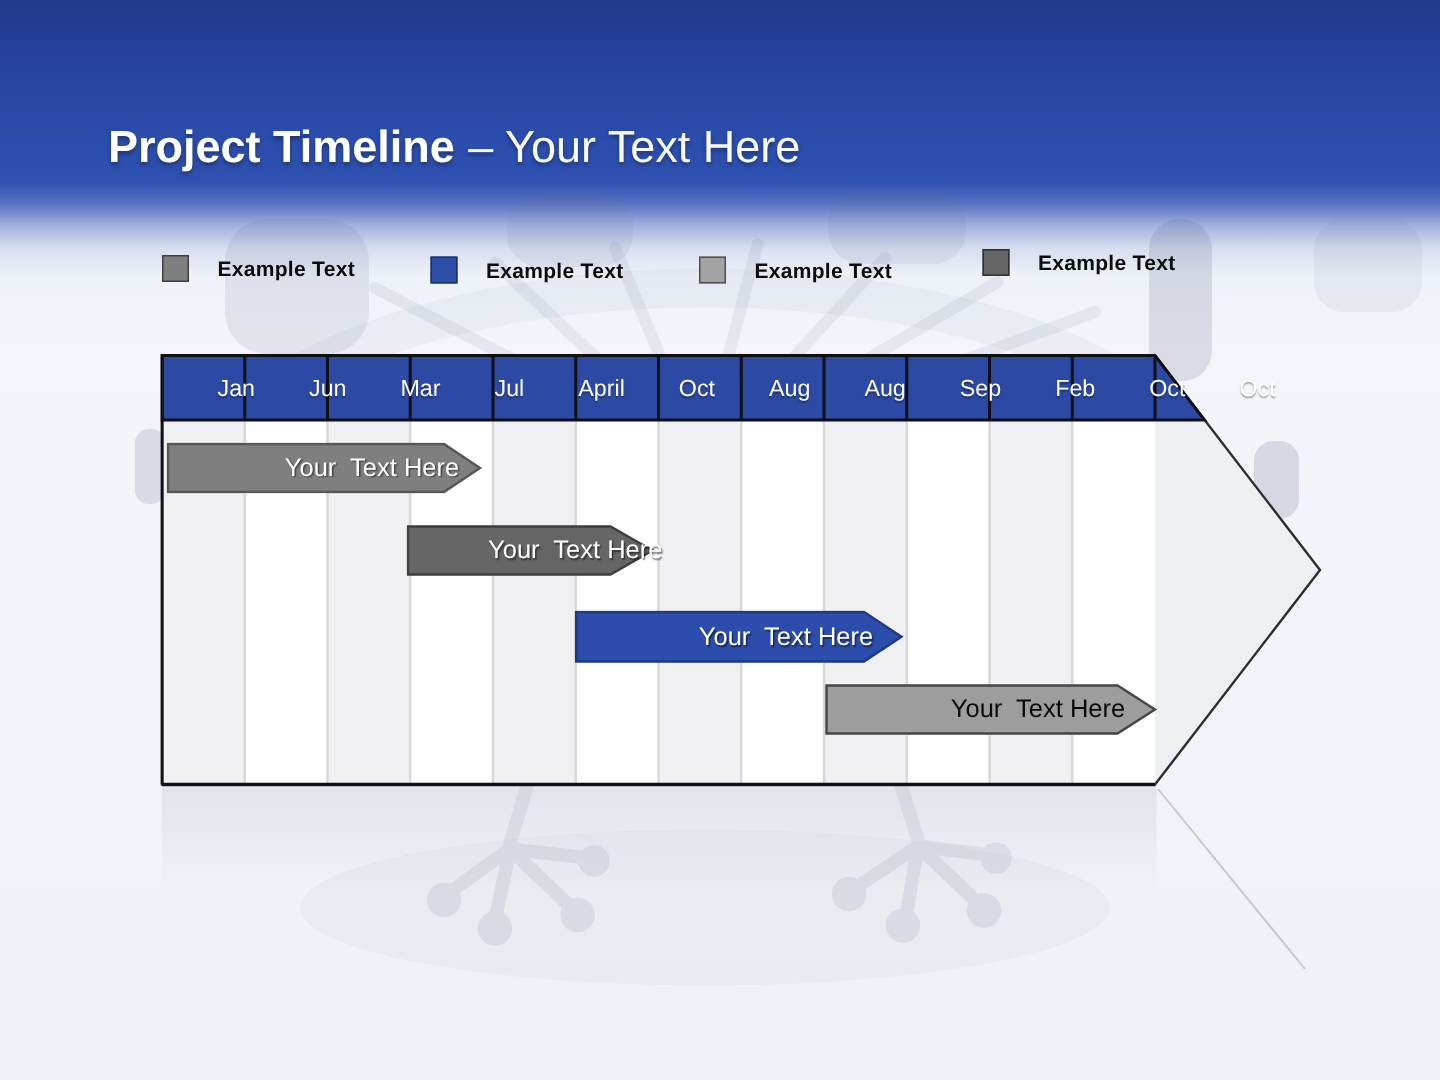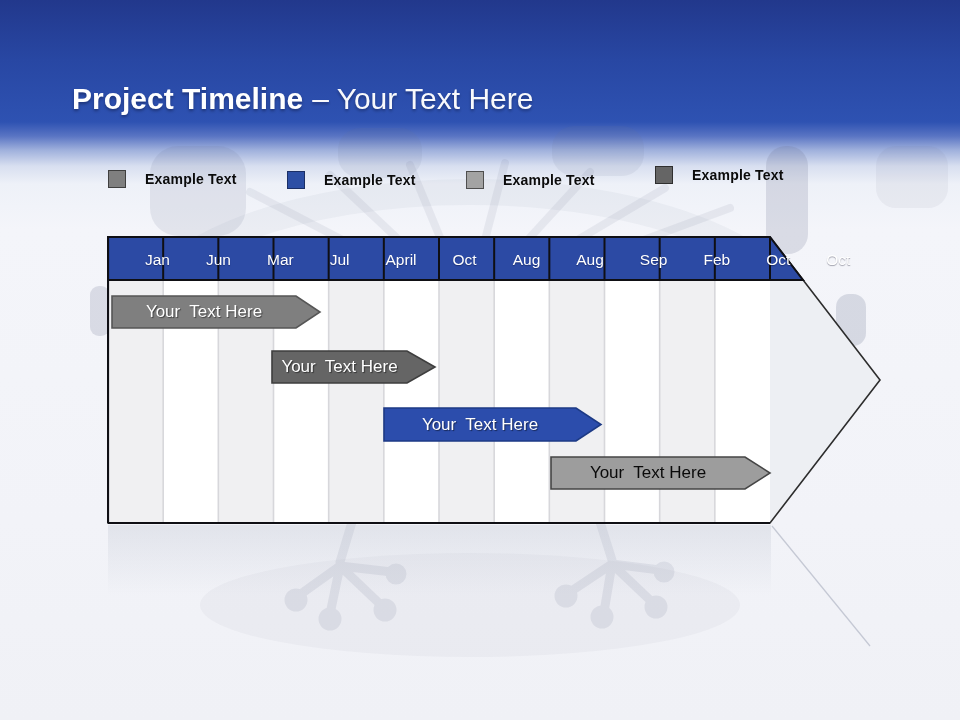--- a/index.html
+++ b/index.html
@@ -39,21 +39,21 @@
   .months { position:absolute; left:109px; top:244px; width:662px; height:32px;
             display:flex; z-index:3; }
   .months .m { flex:1 1 0; text-align:right; line-height:32px; color:#ffffff;
                font-size:15.5px; text-shadow:0 1px 1px rgba(0,0,30,.35);padding-left:36px; }
 
   
   .bar { position:absolute; z-index:4; }
   .bar svg { display:block; }
   .bar .bar-label { position:absolute; top:0; height:100%; display:flex;
                     align-items:center; justify-content:center;
-                    font-size:17px; white-space:pre; }
+                    font-size:17px; white-space:pre;padding-left:44px; }
   .bar-white-text { color:#ffffff; text-shadow:1px 1px 1px rgba(0,0,0,.5); }
   .bar-black-text { color:#0a0a0a; }
   .p-1 { fill:#7f7f7f; stroke:#565656; stroke-width:1.6; }
   .p-2 { fill:#656565; stroke:#3e3e3e; stroke-width:1.6; }
   .p-3 { fill:#2c4dac; stroke:#1d3a85; stroke-width:1.6; }
   .p-4 { fill:#9d9d9d; stroke:#454545; stroke-width:1.6; }
 
   
   .reflection { position:absolute; left:108px; top:525px; width:663px; height:100px;
                 z-index:1; background:linear-gradient(180deg, rgba(186,192,205,.30), rgba(186,192,205,0) 70%); }

